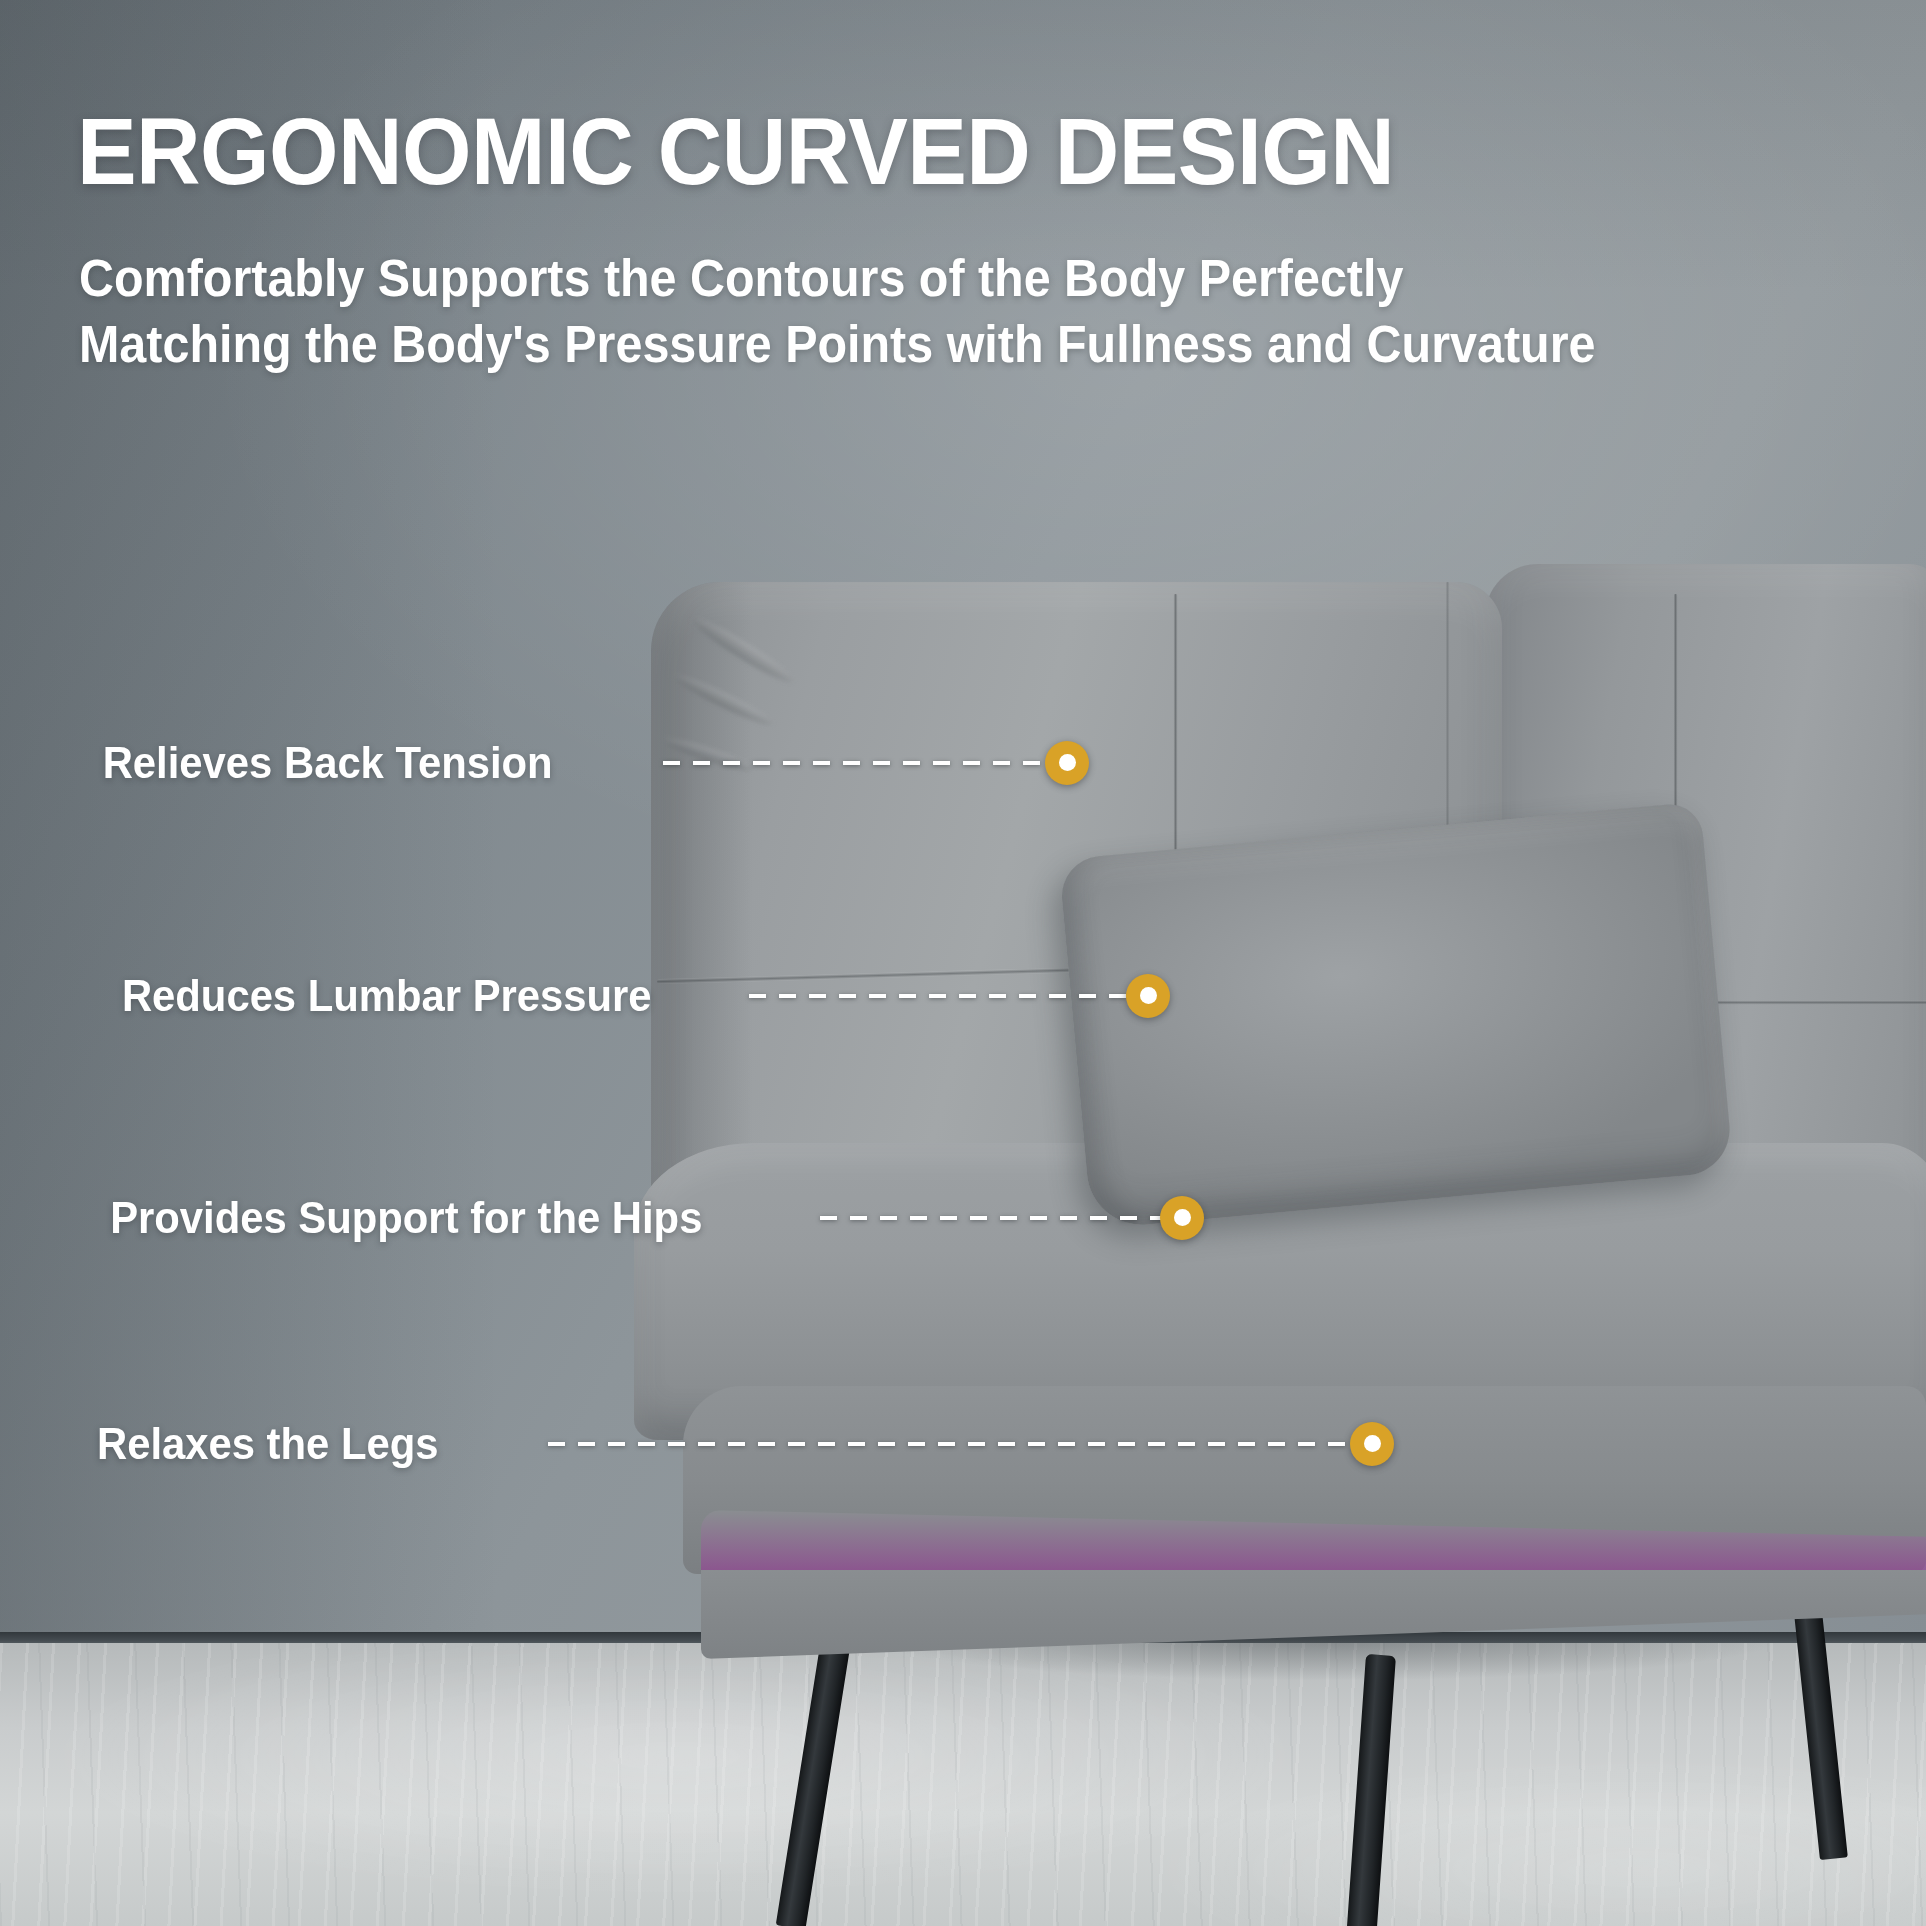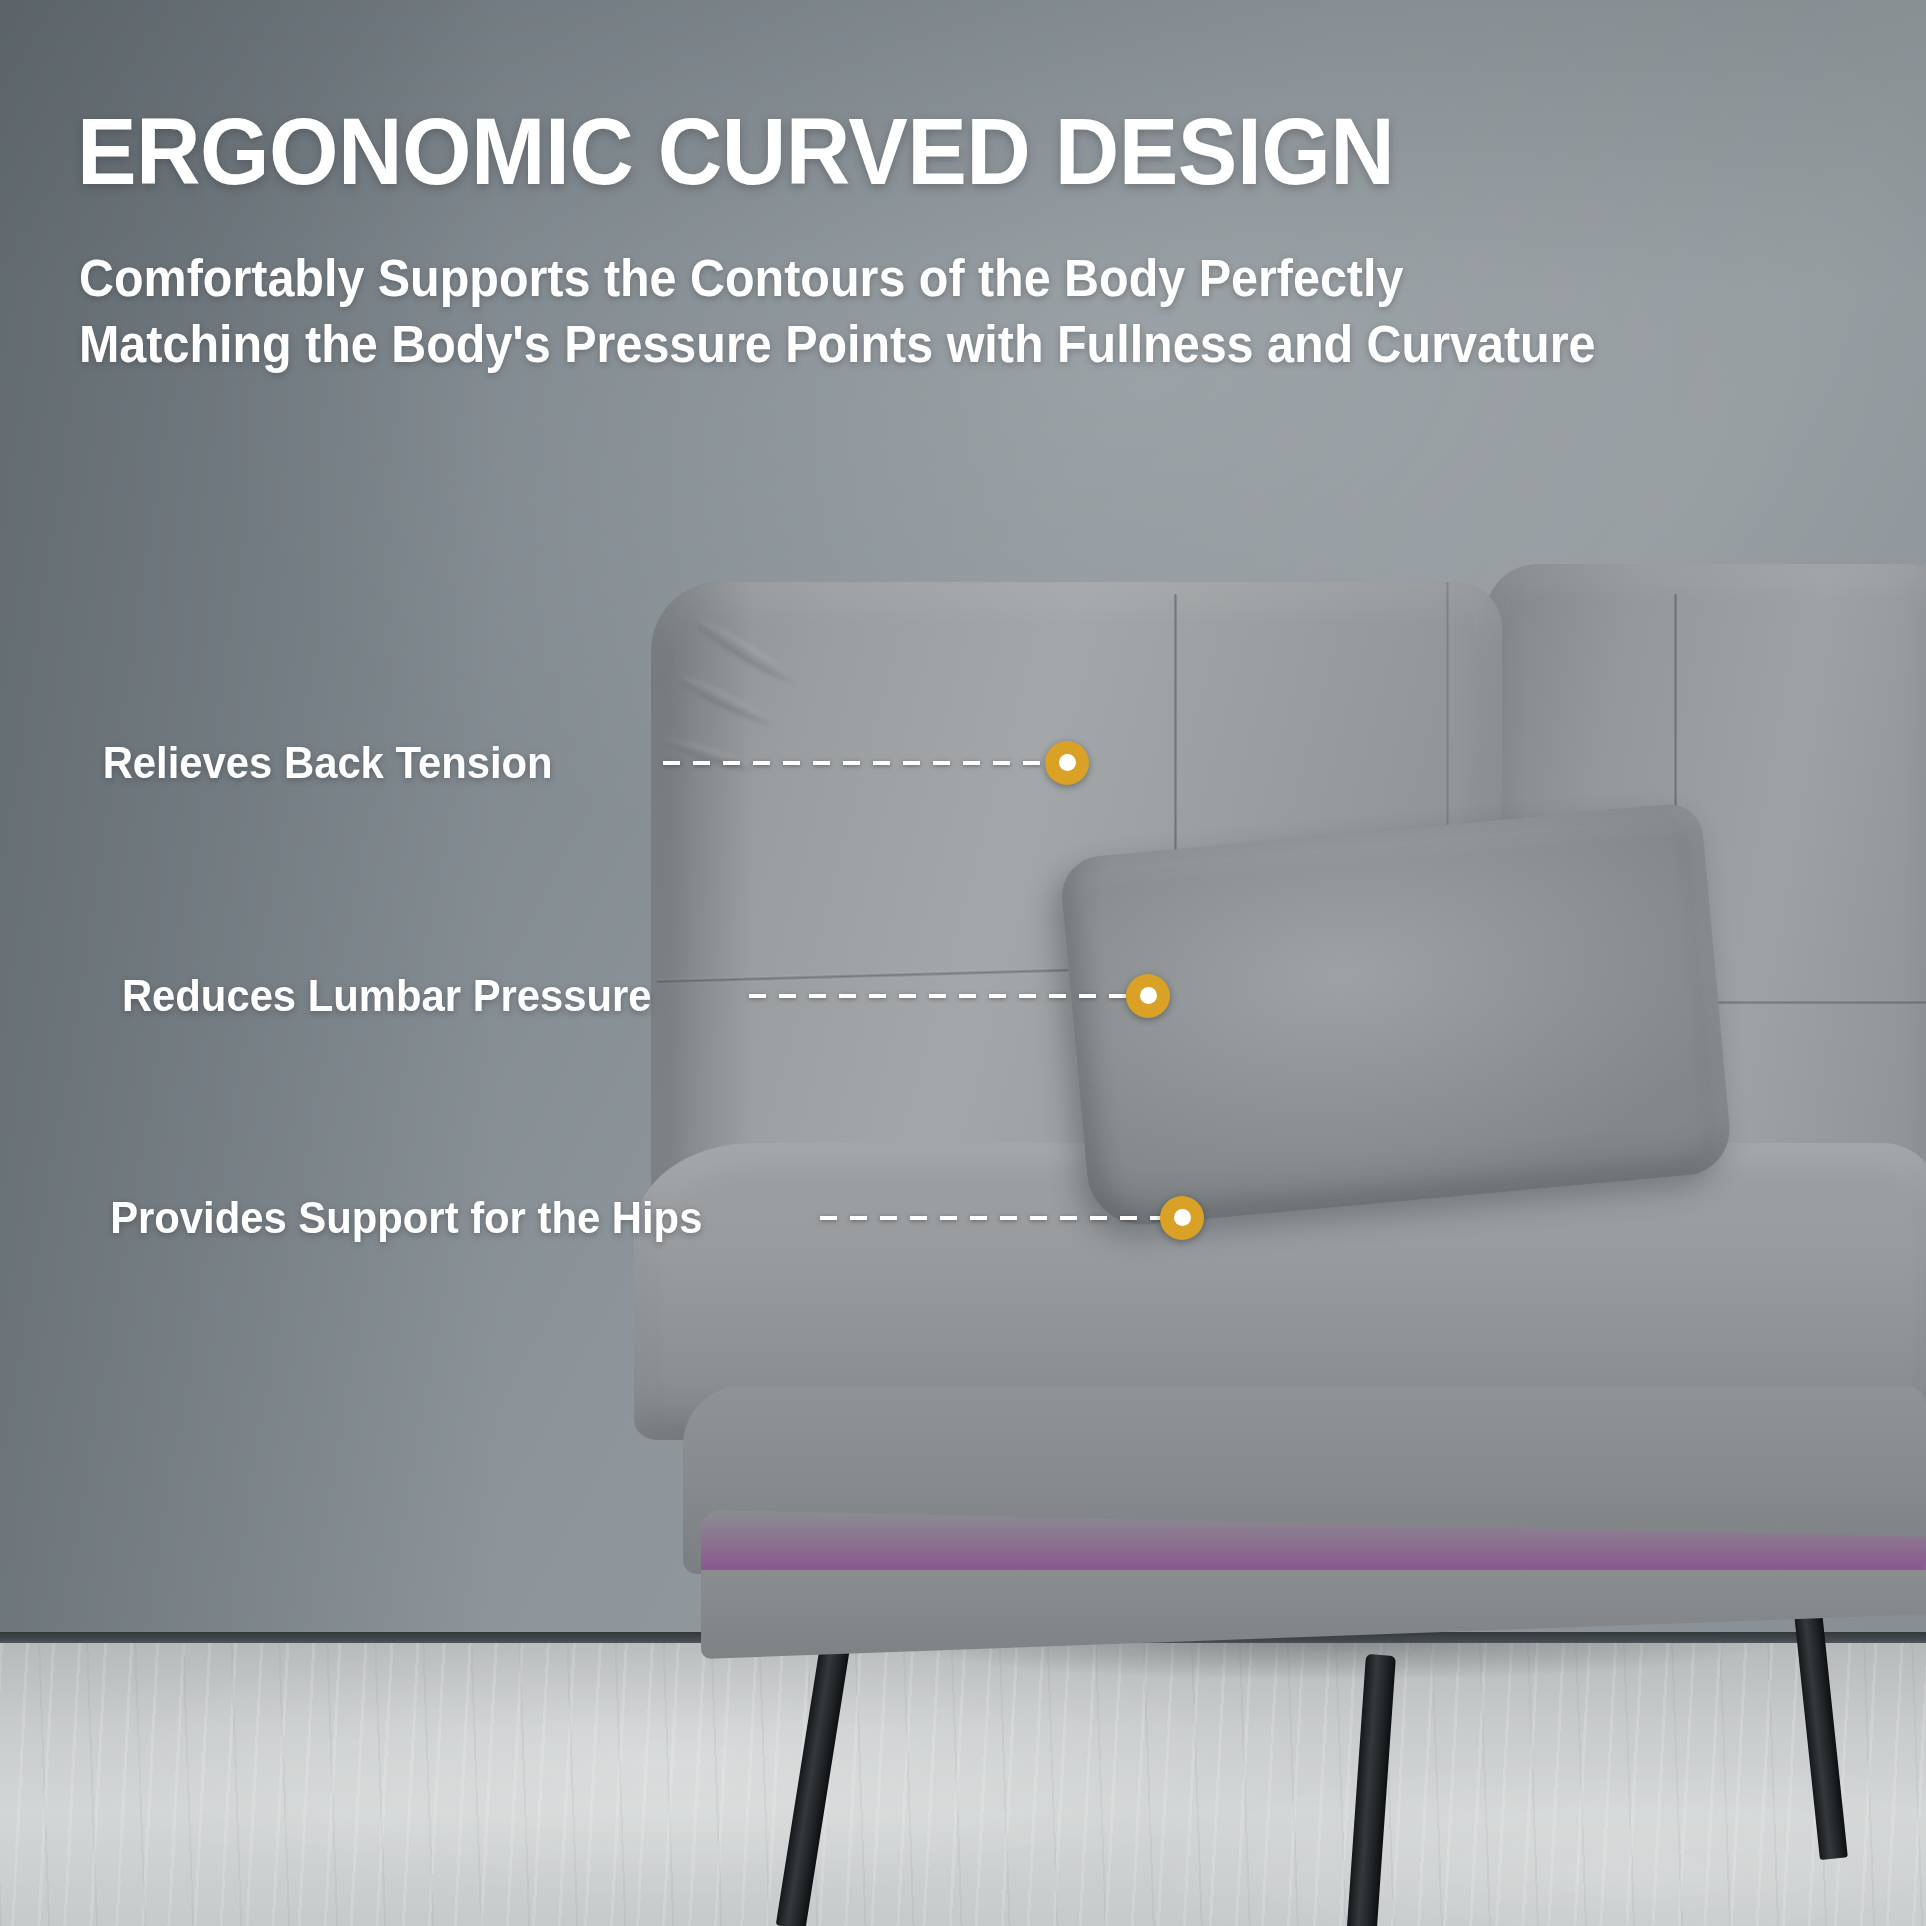--- a/index.html
+++ b/index.html
@@ -244,15 +244,20 @@
     <div class="leader" style="left:655px; width:384px;"></div>
     <div class="dot" style="left:1032px;"></div>
   </div>
 
   <div class="callout" style="left:79px; top:1190px; width:1049px;text-decoration:underline;">
     <div class="label" style="right:auto; left:0;">Provides Support for the Hips</div>
     <div class="leader" style="left:741px; width:348px;"></div>
     <div class="dot" style="left:1081px;"></div>
   </div>
 
+  <div class="callout" style="left:79px; top:1416px; width:1218px;">
+    <div class="label" style="right:auto; left:0;">Relaxes the Legs</div>
+    <div class="leader" style="left:469px; width:810px;"></div>
+    <div class="dot" style="left:1271px;"></div>
+  </div>
 
 </div>
 
 
 </body></html>

